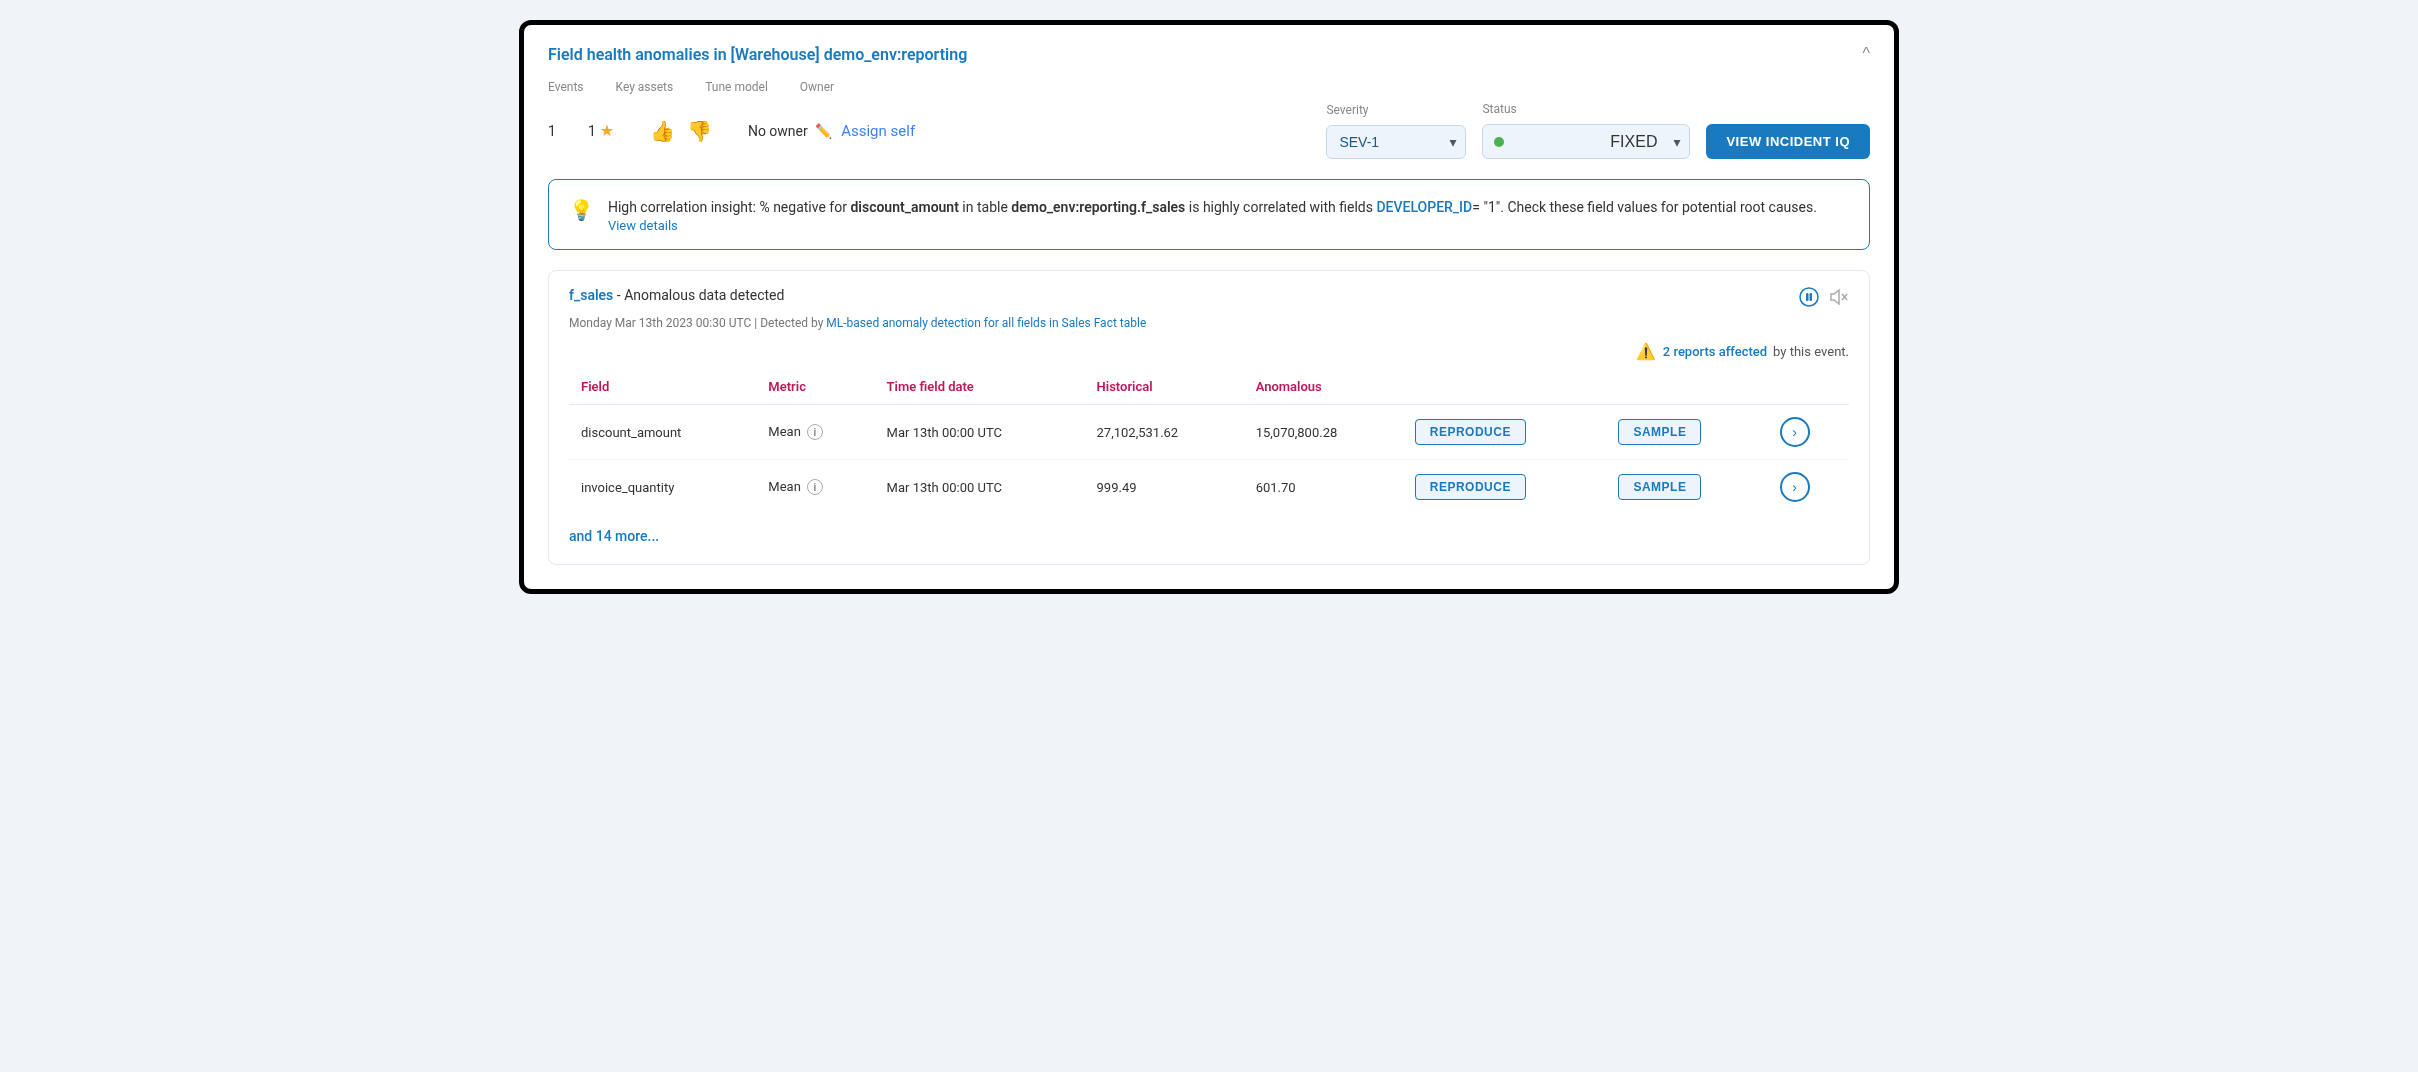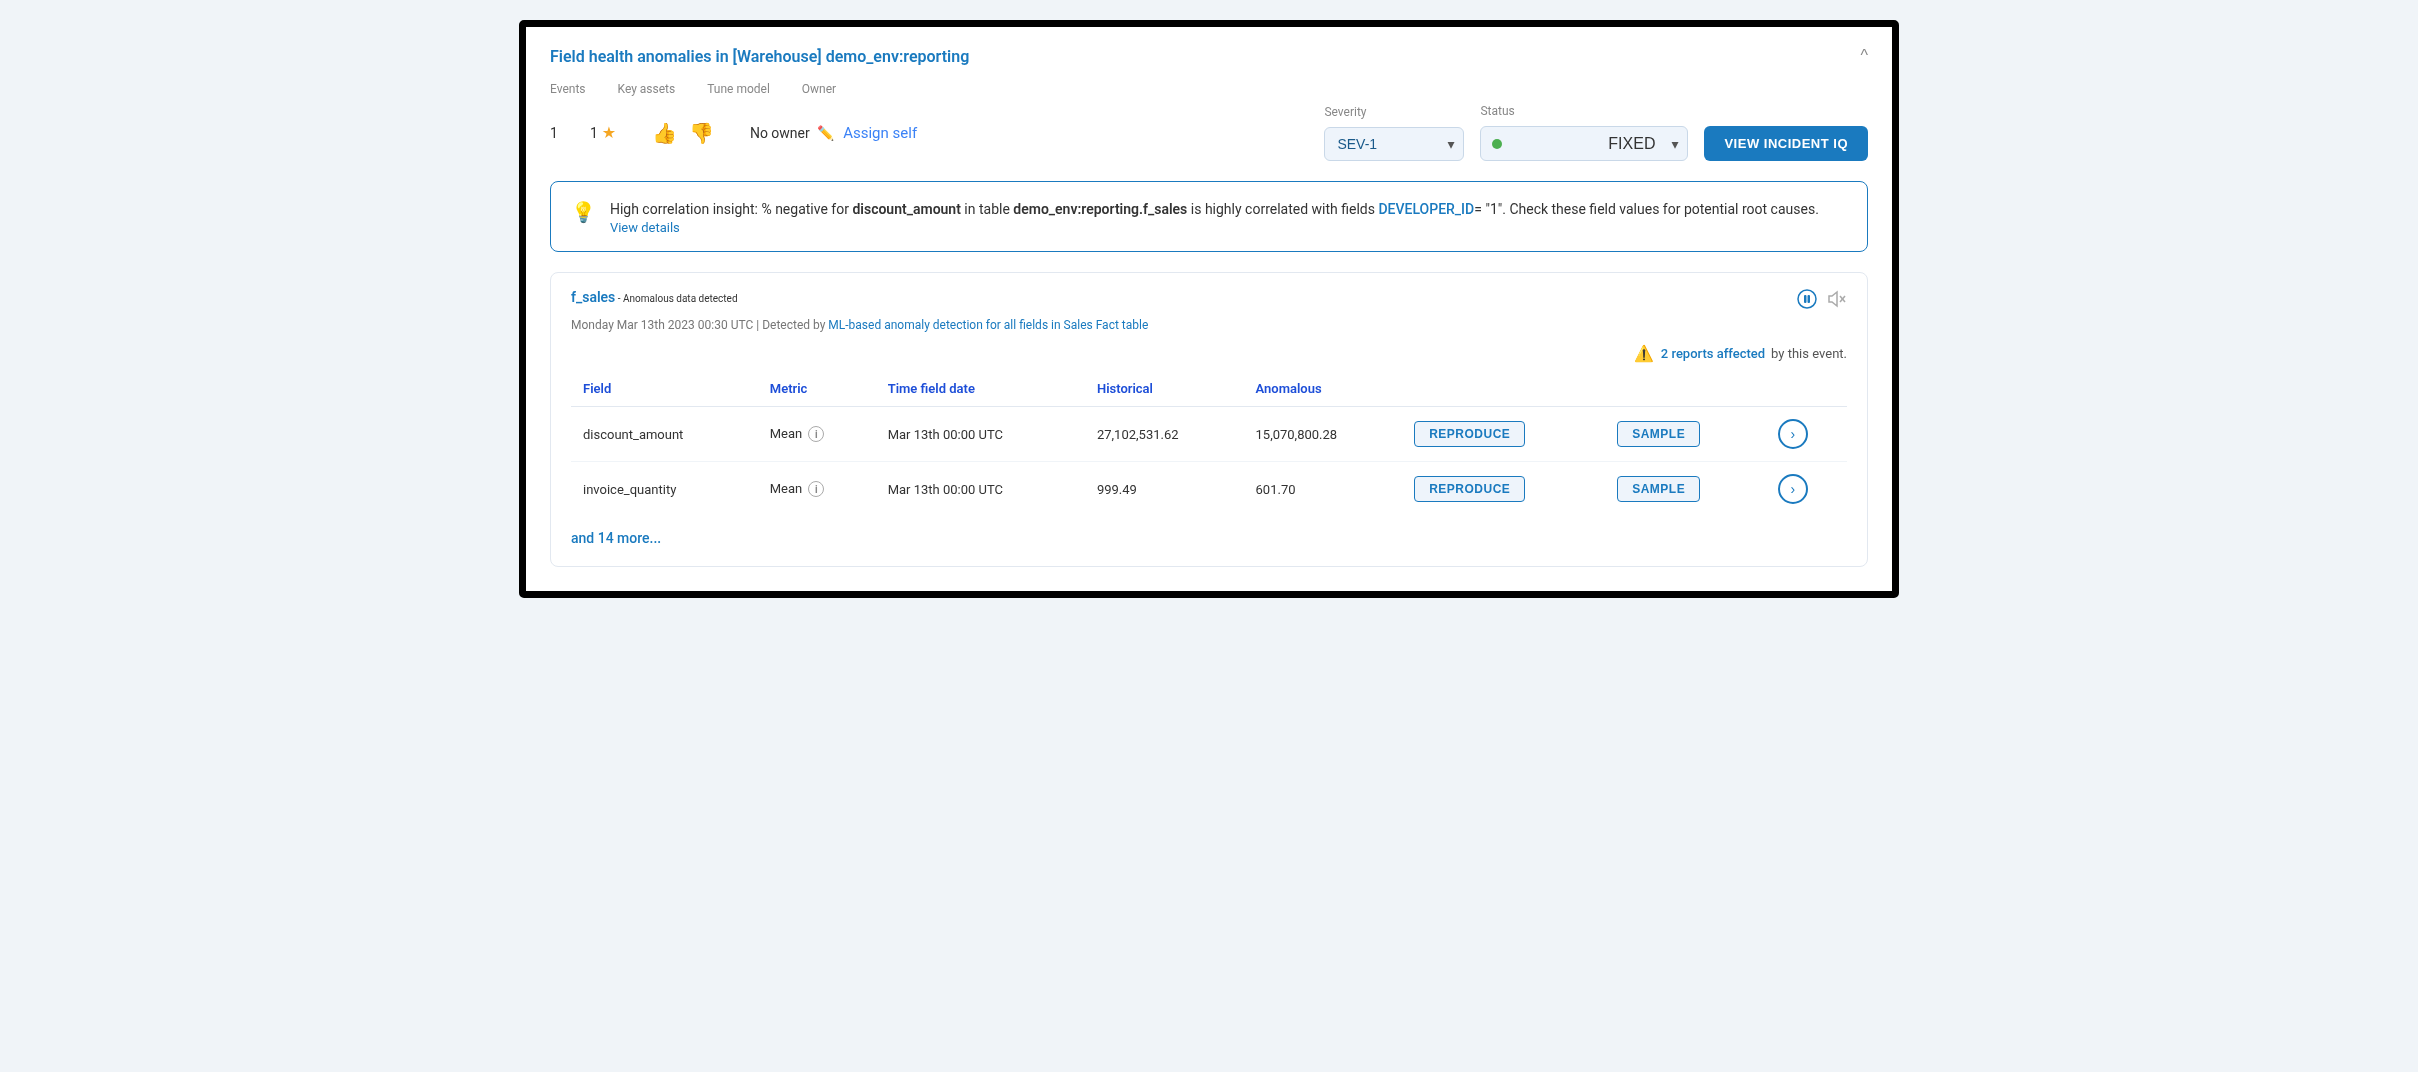--- a/index.html
+++ b/index.html
@@ -5,22 +5,22 @@
     * { box-sizing: border-box; margin: 0; padding: 0; }
     body {
       font-family: -apple-system, BlinkMacSystemFont, 'Segoe UI', Roboto, sans-serif;
       background: #f0f4f8;
       padding: 20px;
       font-size: 14px;
       color: #333;
     }
     .main-card {
       background: #fff;
-      border-radius: 5px;
-      border: 7px solid #000000;
+      border-radius: 12px;
+      border: 5px solid #000000;
       padding: 20px 24px 24px 24px;
       max-width: 1380px;
       margin: 0 auto;
     }
     .header-row {
       display: flex;
       align-items: flex-start;
       justify-content: space-between;
       margin-bottom: 16px;
     }
@@ -211,21 +211,21 @@
       margin-bottom: 4px;
     }
     .event-title-link {
       color: #1a7abf;
       font-weight: 600;
       text-decoration: none;
       font-size: 14px;
     }
     .event-title-text {
       color: #333;
-      font-size: 10px;
+      font-size: 14px;
     }
     .event-icons {
       display: flex;
       gap: 10px;
       align-items: center;
     }
     .icon-btn {
       background: none;
       border: none;
       cursor: pointer;
@@ -252,21 +252,21 @@
     .reports-link { color: #1a7abf; text-decoration: none; font-weight: 500; }
     .table-wrapper {
       width: 100%;
       border-collapse: collapse;
       margin-top: 8px;
     }
     .table-wrapper th {
       text-align: left;
       font-size: 13px;
       font-weight: 600;
-      color: #1d4ed8;
+      color: #be185d;
       padding: 10px 12px;
       border-bottom: 1px solid #e2e8f0;
     }
     .table-wrapper td {
       padding: 12px 12px;
       font-size: 13px;
       color: #333;
       border-bottom: 1px solid #f0f4f8;
       vertical-align: middle;
     }

